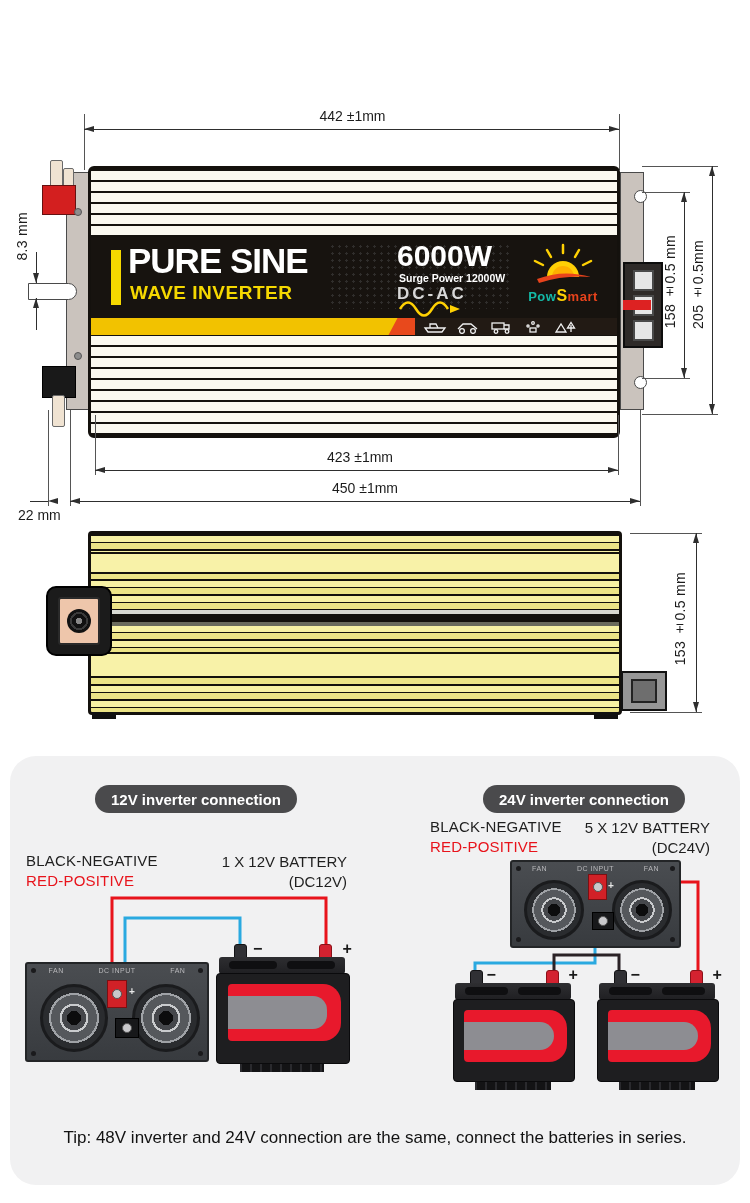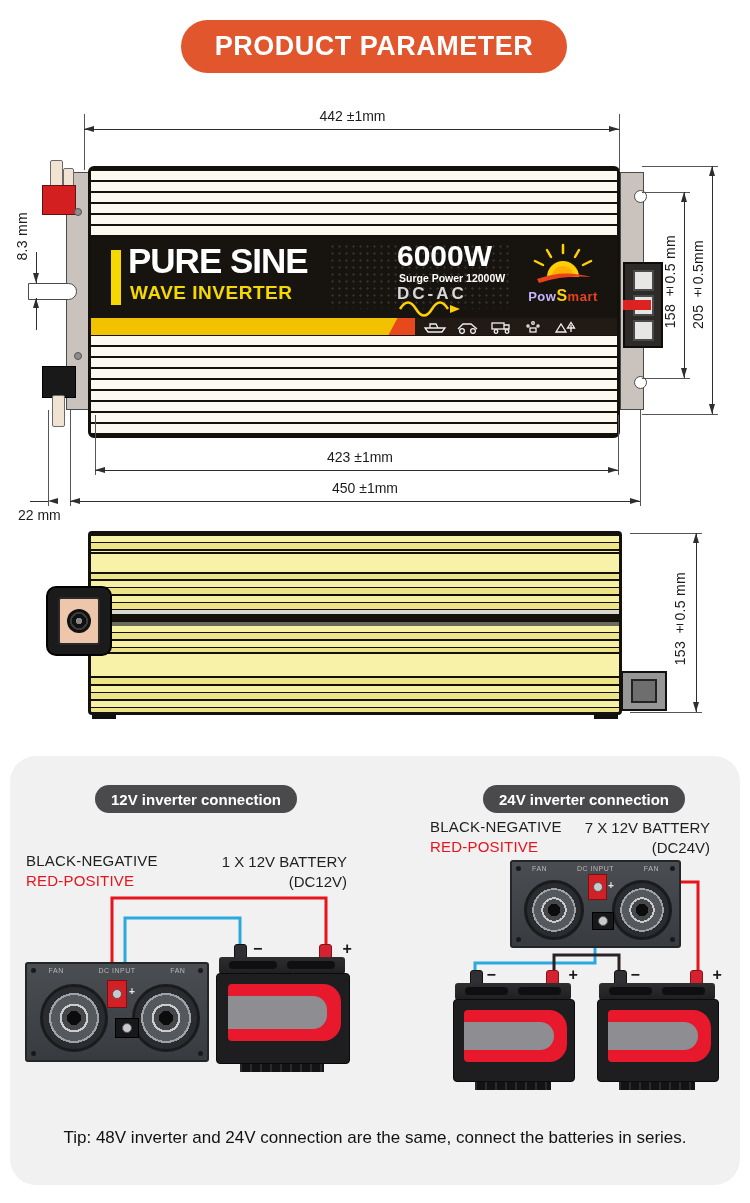--- a/index.html
+++ b/index.html
@@ -42,21 +42,21 @@
            background-image:radial-gradient(#4a4a4a 1px,transparent 1.2px);background-size:7px 7px;}
   .yellowbar{position:absolute;left:20px;top:13px;width:10px;height:55px;background:#f5d800;}
   .brand1{position:absolute;left:37px;top:4px;font-size:35px;font-weight:900;color:#fff;letter-spacing:-1px;}
   .brand2{position:absolute;left:39px;top:45px;font-size:19px;font-weight:900;color:#f5d800;letter-spacing:.5px;}
   .pwr{position:absolute;left:306px;top:2px;font-size:30px;font-weight:800;color:#fff;text-align:right;}
   .surge{position:absolute;left:308px;top:35px;font-size:10.5px;font-weight:700;color:#fff;}
   .dcac{position:absolute;left:306px;top:47px;font-size:17px;font-weight:800;color:#d8d8d8;letter-spacing:3px;}
   .sine{position:absolute;left:306px;top:64px;}
   .logo{position:absolute;left:420px;top:4px;width:104px;height:74px;text-align:center;}
   .logo-text{position:absolute;left:0;top:46px;width:104px;font-weight:800;font-size:13px;letter-spacing:.5px;}
-  .logo-text .p1{color:#c4b5fd;}
+  .logo-text .p1{color:#14b8a6;}
   .logo-text .p2{color:#ffd103;font-size:16px;}
   .logo-text .p3{color:#e8431c;}
   .stripe{position:absolute;left:0;top:149px;width:100%;height:17px;}
   .stripe-y{position:absolute;left:0;top:0;width:308px;height:17px;background:#f2c200;}
   .stripe-o{position:absolute;left:302px;top:0;width:30px;height:17px;background:#e8491c;transform:skewX(-28deg);}
   .stripe-d{position:absolute;left:324px;top:0;right:0;height:17px;background:#221a14;
             display:flex;align-items:center;justify-content:flex-end;gap:9px;padding-right:40px;box-sizing:border-box;}
   .fv-conn{position:absolute;left:623px;top:262px;width:36px;height:82px;background:#2e2a28;border:2px solid #0d0d0d;}
   .fv-conn .cell{position:absolute;left:8px;width:17px;height:17px;background:#e6e6e6;border:2px solid #4a4a4a;}
   .notch{position:absolute;width:11px;height:11px;background:#fff;border:1px solid #4a4a4a;border-radius:50%;}
@@ -116,23 +116,20 @@
   .bat-base{position:absolute;bottom:0;left:18%;width:64%;height:8px;background:#131315;
             background-image:repeating-linear-gradient(90deg,#2a2a2e 0 2px,transparent 2px 10px);}
 
   .wires{position:absolute;left:0;top:0;}
 </style>
 </head>
 <body>
 
 <div class="page">
 
-  <div class="banner">
-    <span>PRODUCT PARAMETER</span>
-  </div>
 
   <div class="abs" style="left:0;top:100px;width:750px;height:430px;">
 
     <div class="ext-v" style="left:84px;top:14px;height:56px;"></div>
     <div class="ext-v" style="left:619px;top:14px;height:56px;"></div>
     <div class="hline" style="left:84px;top:29px;width:535px;">
       <div class="ar l"></div>
       <div class="ar r"></div>
     </div>
     <div class="dlab" style="left:280px;top:8px;width:145px;">442 ±1mm</div>
@@ -319,21 +316,21 @@
     <div class="neg" style="left:16px;top:96px;">BLACK-NEGATIVE</div>
     <div class="pos" style="left:16px;top:116px;">RED-POSITIVE</div>
     <div class="batlab" style="left:172px;top:96px;width:165px;">
       <div>1 X 12V BATTERY</div>
       <div>(DC12V)</div>
     </div>
 
     <div class="neg" style="left:420px;top:62px;">BLACK-NEGATIVE</div>
     <div class="pos" style="left:420px;top:82px;">RED-POSITIVE</div>
     <div class="batlab" style="left:528px;top:62px;width:172px;">
-      <div>7 X 12V BATTERY</div>
+      <div>5 X 12V BATTERY</div>
       <div>(DC24V)</div>
     </div>
 
     <svg class="wires" width="730" height="429" viewBox="0 0 730 429">
       <path d="M102,230 V142 H316 V190" stroke="#e8131b" stroke-width="3" fill="none"></path>
       <path d="M115,260 V162 H230 V190" stroke="#2aa9e0" stroke-width="3" fill="none"></path>
       <path d="M588,126 H688 V216" stroke="#e8131b" stroke-width="3" fill="none"></path>
       <path d="M585,168 V207 H465 V216" stroke="#2aa9e0" stroke-width="3" fill="none"></path>
       <path d="M544,216 V199 H609 V216" stroke="#2a2226" stroke-width="3" fill="none"></path>
     </svg>

